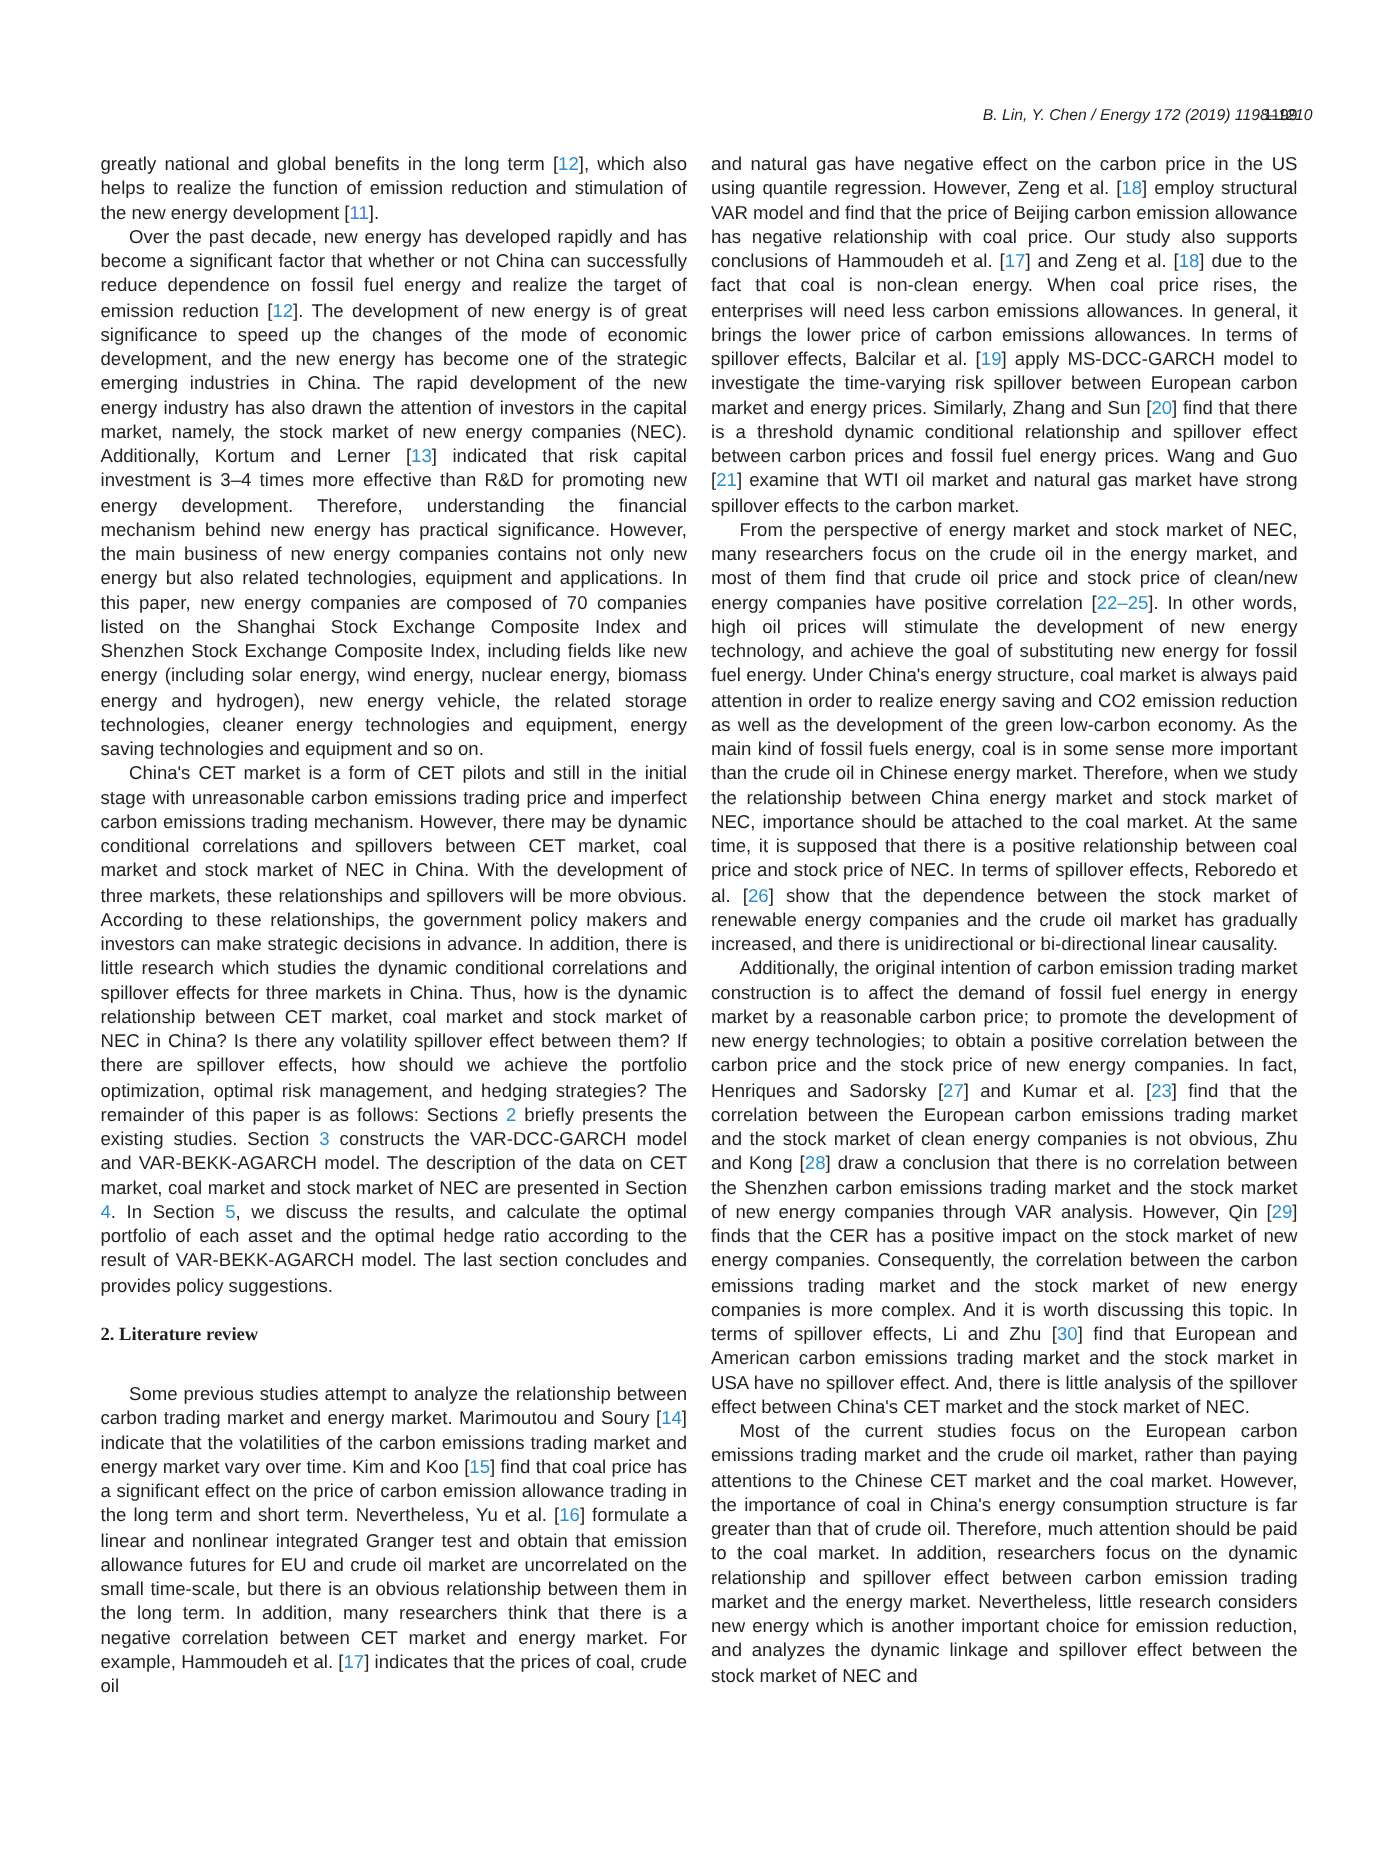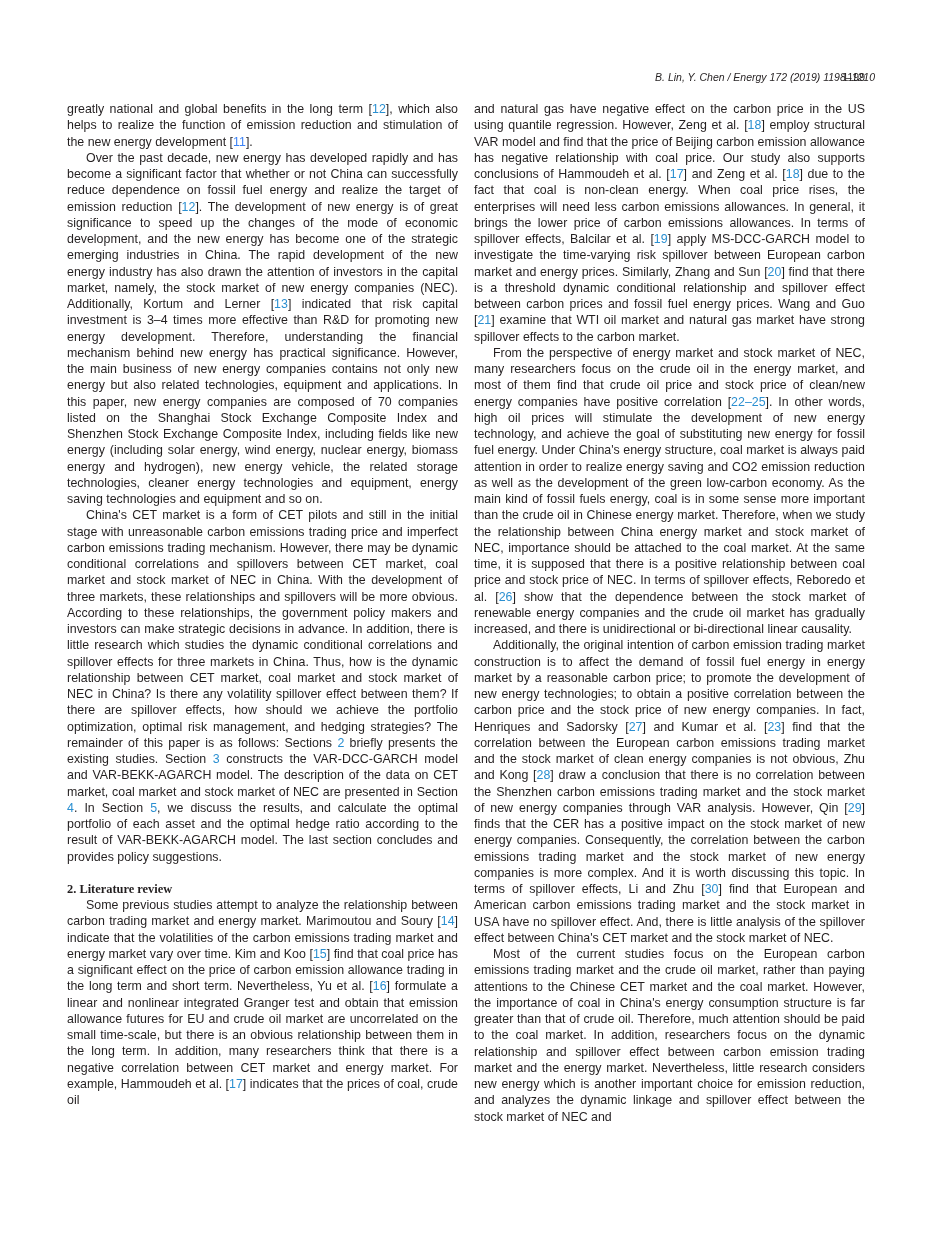--- a/index.html
+++ b/index.html
@@ -8,21 +8,21 @@
   .header { position:absolute; top:71px; left:67px; width:808px; height:16px; font-size:10.5px; font-style:italic; }
   .header .running { position:absolute; left:0; right:0; text-align:right; }
   .header .pagenum { position:absolute; right:10px; font-style:normal; }
   .col { position:absolute; top:101px; width:391px; font-size:12.4px; line-height:16.25px;
          text-align:justify; hyphens:manual; }
   .col.left { left:67px; }
   .col.right { left:474px; }
   .col p { margin:0; text-indent:19px; }
   .col p.noindent { text-indent:0; }
   .ref { color:#2a8fd1; }
-  h2.section { font-size:12.4px; font-weight:bold; margin:16px 0 0 0; line-height:16.25px; font-family:"Liberation Serif", serif; }
+  h2.section { font-size:12.4px; font-weight:bold; margin:16px 0 24px 0; line-height:16.25px; font-family:"Liberation Serif", serif; }
 </style>
 </head>
 <body>
 
 <div class="header">
   <span class="running">B. Lin, Y. Chen / Energy 172 (2019) 1198–1210</span>
   <span class="pagenum">1199</span>
 </div>
 
 <div class="col left">

